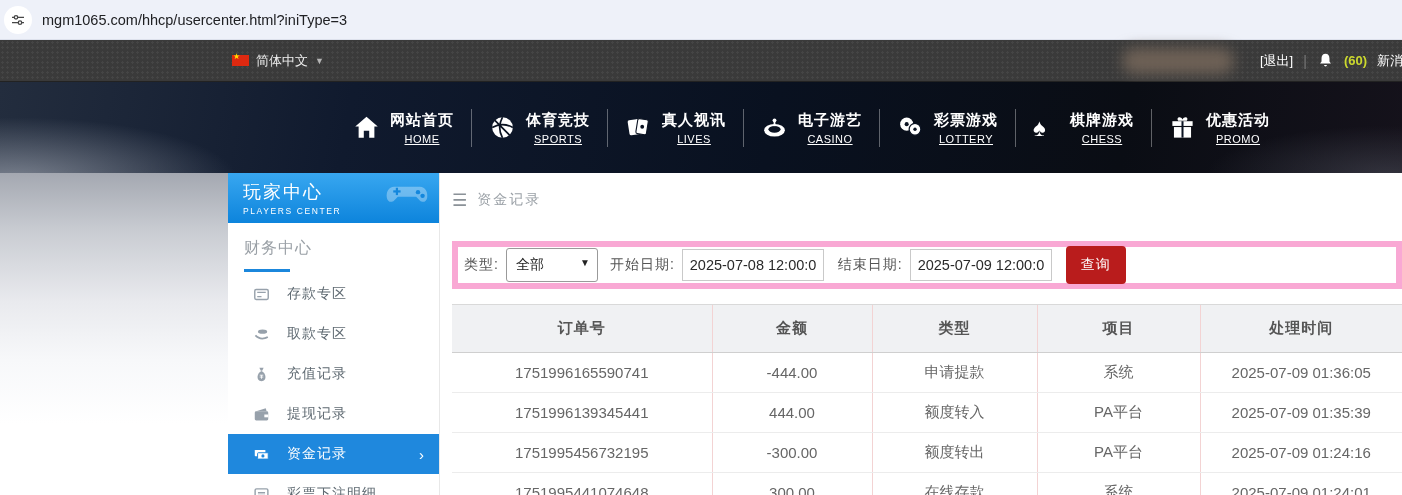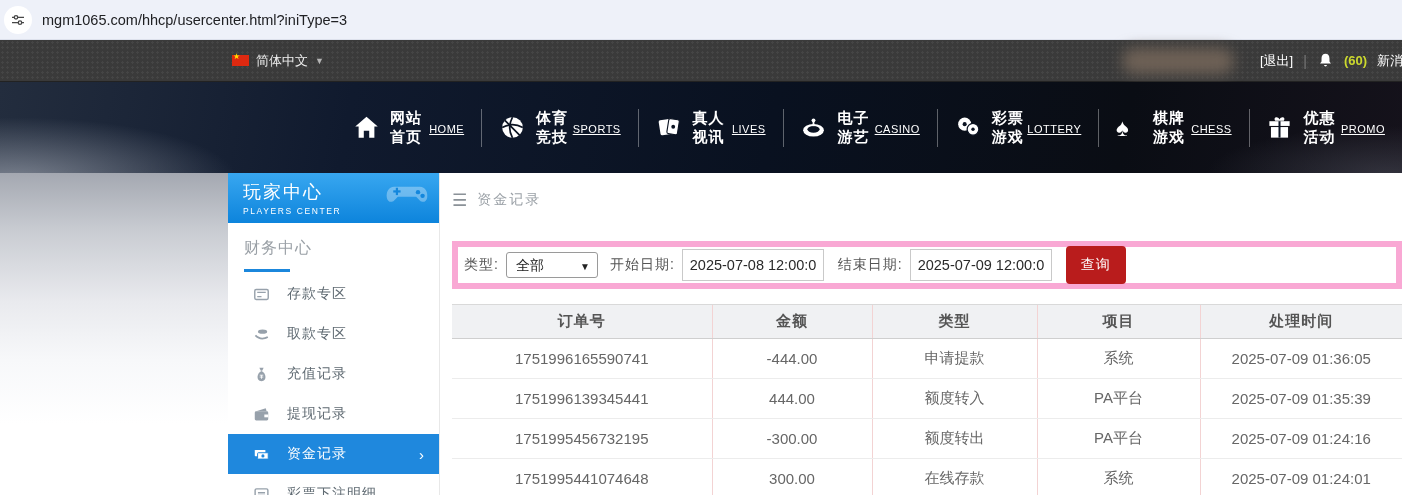--- a/index.html
+++ b/index.html
@@ -34,21 +34,21 @@
   .banner { height:91px; position:relative; overflow:hidden;
     background:linear-gradient(100deg,#232d3e 0%,#101a2e 25%,#091120 55%,#0a0d14 80%,#15121b 100%); }
   .banner::before { content:""; position:absolute; inset:0; pointer-events:none;
     background:radial-gradient(ellipse 320px 90px at 1% 108%, rgba(195,200,210,.55), transparent 70%),
                radial-gradient(ellipse 260px 70px at 99% 102%, rgba(120,126,140,.30), transparent 70%); }
   .nav { position:absolute; left:336px; top:0; height:100%; display:flex; align-items:center; }
   .nav-item { display:flex; align-items:center; gap:10px; padding:0 17px; cursor:pointer; }
   .nav-icon { width:27px; height:27px; color:#fff; flex:0 0 auto; }
   .nav-icon svg { width:100%; height:100%; display:block; }
   .nav-icon .glyph { font-size:24px; color:#fff; line-height:27px; }
-  .nav-text { display:flex; flex-direction:row; align-items:center; color:#fff; }
+  .nav-text { display:flex; flex-direction:column; align-items:center; color:#fff; }
   .nav-zh { font-size:15px; font-weight:bold; letter-spacing:1px; }
   .nav-en { font-size:11px; letter-spacing:.5px; margin-top:3px;text-decoration:underline; }
   .nav-divider { width:1px; height:38px; background:rgba(255,255,255,.35); }
 
   
   .content { display:flex; height:322px; }
   .left-bg { width:228px; flex:0 0 auto;
     background:linear-gradient(180deg,#a4a8b1 0%,#c9ccd2 18%,#e9eaee 40%,#f7f8fa 58%,#ffffff 78%); }
 
   
@@ -74,31 +74,31 @@
   
   .main { flex:1; background:#fff; padding-left:12px; overflow:hidden; }
   .breadcrumb { height:50px; display:flex; align-items:center; gap:10px; padding-top:4px; }
   .hamburger { font-size:17px; color:#8b9298; }
   .breadcrumb-label { font-size:14px; color:#9aa0a6; letter-spacing:2px; }
 
   .filter-panel { border:6px solid #f9a8d4; height:48px; display:flex; align-items:center;
     padding-left:6px; margin-top:18px; }
   .filter-label { font-size:14px; color:#555; margin-right:7px; letter-spacing:1px; }
   .select-wrap { position:relative; margin-right:12px; }
-  .type-select { width:92px; height:26px; border:1px solid #9a9a9a; border-radius:3px; background:#fff;
+  .type-select { width:92px; height:34px; border:1px solid #9a9a9a; border-radius:3px; background:#fff;
     font-size:14px; color:#222; padding-left:9px; appearance:none; -webkit-appearance:none;
-    font-family:Liberation Serif, serif; }
+    font-family:Liberation Mono, monospace; }
   .select-arrow { position:absolute; right:8px; top:9px; font-size:10px; color:#222; pointer-events:none; }
   .date-input { width:142px; height:32px; border:1px solid #c9c9c9; font-size:14.5px; color:#2a2a2a;
     padding:0 7px; margin-right:14px; font-family:inherit; }
   .search-btn { background:#b91c1c; color:#fff; border:none; border-radius:4px; font-size:14px;
     padding:10px 15px; cursor:pointer; font-family:inherit; letter-spacing:1px; }
 
   .data-table { margin-top:15px; border-collapse:collapse; width:950px; table-layout:fixed; }
-  .data-table th { background:#f0f1f3; height:34px; font-size:15px; color:#555; font-weight:bold;
+  .data-table th { background:#f0f1f3; height:48px; font-size:15px; color:#555; font-weight:bold;
     border-top:1px solid #d9d9d9; border-bottom:1px solid #cfcfcf; text-align:center; letter-spacing:1px; }
   .data-table td { height:40px; font-size:15px; color:#666; text-align:center;
     border-bottom:1px solid #ececec; }
   .data-table th + th, .data-table td + td { border-left:1px solid #f3d3d3; }
 </style>
 </head>
 <body>
 
 <div class="address-bar">
   <span class="tune-wrap">

